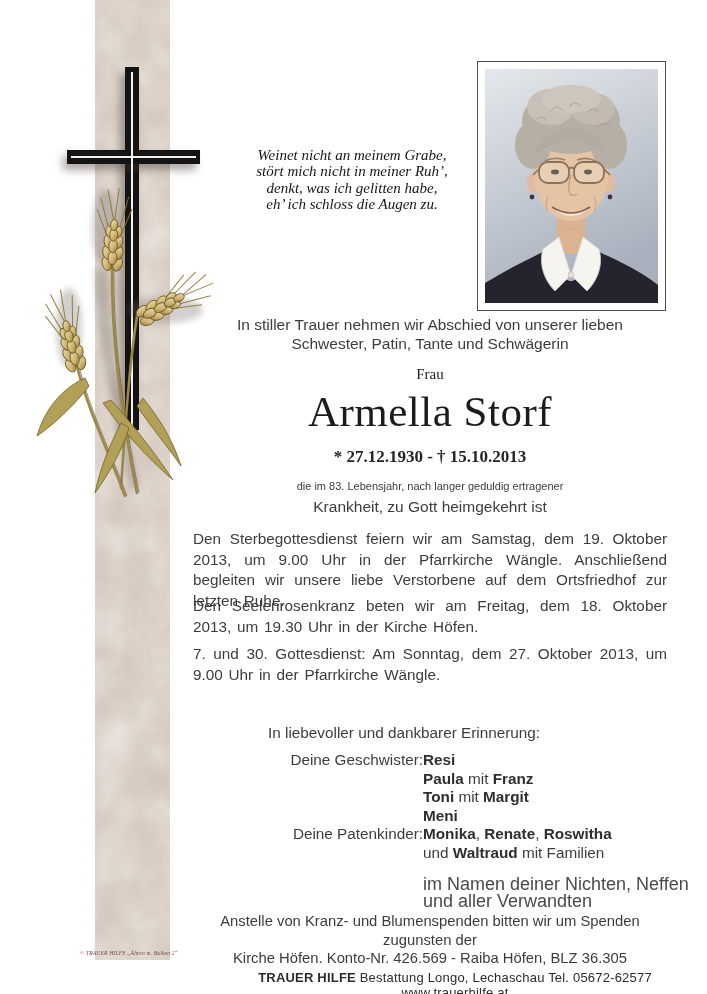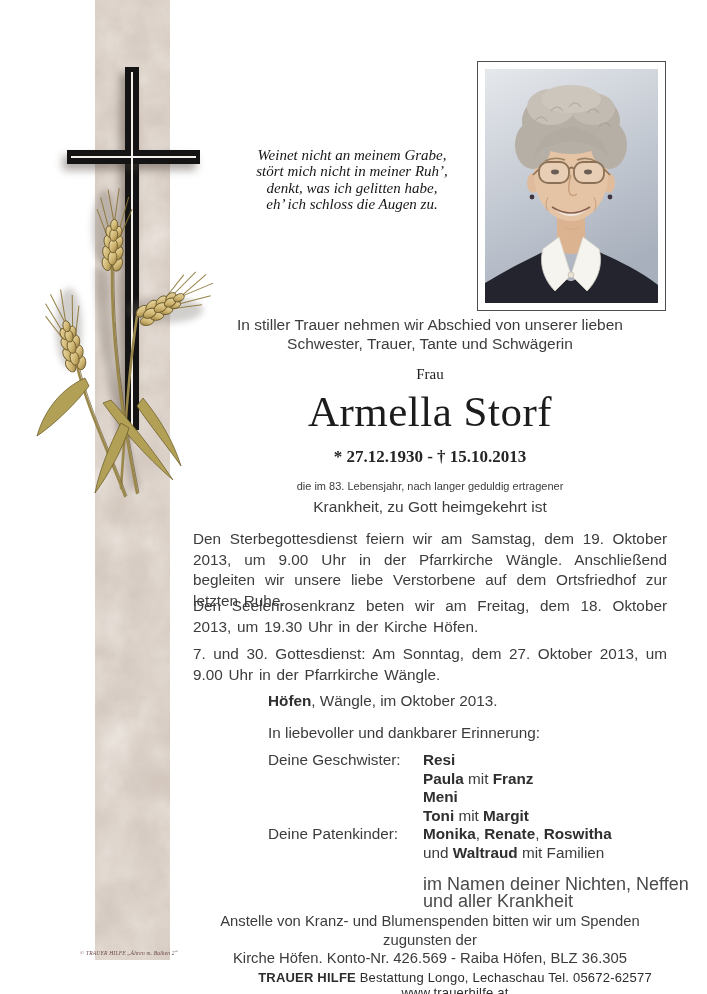--- a/index.html
+++ b/index.html
@@ -44,21 +44,21 @@
 
   
   .para{position:absolute;left:193px;width:474px;font-size:15.3px;line-height:20.6px;
         text-align:justify;word-spacing:1.5px;}
   .p1{top:529px;} .p2{top:596px;} .p3{top:644px;}
 
   .place{position:absolute;left:268px;top:692px;font-size:15.3px;}
   .rememb{position:absolute;left:268px;top:724px;font-size:15.3px;}
 
   
-  .family{position:absolute;left:268px;top:751px;font-size:15.3px;}
+  .family{position:absolute;left:268px;top:751px;font-size:15.3px;text-align:right;}
   .fam-line{display:flex;height:18.5px;line-height:18.5px;}
   .fam-label{width:155px;flex:0 0 155px;}
   .fam-value{white-space:nowrap;}
   .fam-value b, .place b{color:#2f2f2f;}
 
   .note{position:absolute;left:423px;top:876px;font-size:18px;line-height:17px;color:#4a4a4a;}
 
   .donation{position:absolute;left:193px;top:912px;width:474px;text-align:center;
             font-size:14.8px;line-height:18.5px;}
 
@@ -222,65 +222,64 @@
   </div>
 
   <div class="poem">
     <div>Weinet nicht an meinem Grabe,</div>
     <div>stört mich nicht in meiner Ruh’,</div>
     <div>denkt, was ich gelitten habe,</div>
     <div>eh’ ich schloss die Augen zu.</div>
   </div>
 
   <div class="cline intro1">In stiller Trauer nehmen wir Abschied von unserer lieben</div>
-  <div class="cline intro2">Schwester, Trauer, Tante und Schwägerin</div>
+  <div class="cline intro2">Schwester, Patin, Tante und Schwägerin</div>
   <div class="cline frau">Frau</div>
   <div class="cline name">Armella Storf</div>
   <div class="cline dates">* 27.12.1930 - † 15.10.2013</div>
   <div class="cline age1">die im 83. Lebensjahr, nach langer geduldig ertragener</div>
   <div class="cline age2">Krankheit, zu Gott heimgekehrt ist</div>
 
   <div class="para p1">Den Sterbegottesdienst feiern wir am Samstag, dem 19. Oktober 2013, um 9.00 Uhr in der Pfarrkirche Wängle. Anschließend begleiten wir unsere liebe Verstorbene auf dem Ortsfriedhof zur letzten Ruhe.</div>
   <div class="para p2">Den Seelenrosenkranz beten wir am Freitag, dem 18. Oktober 2013, um 19.30 Uhr in der Kirche Höfen.</div>
   <div class="para p3">7. und 30. Gottesdienst: Am Sonntag, dem 27. Oktober 2013, um 9.00 Uhr in der Pfarrkirche Wängle.</div>
 
-  <div class="place"><b>Höfen</b><span>, Wängle, im Oktober 2013.</span></div>
 
   <div class="rememb">In liebevoller und dankbarer Erinnerung:</div>
 
   <div class="family">
     <div class="fam-line">
       <span class="fam-label">Deine Geschwister:</span>
       <span class="fam-value"><b>Resi</b></span>
     </div>
     <div class="fam-line">
       <span class="fam-label"></span>
       <span class="fam-value"><b>Paula</b><span> mit </span><b>Franz</b></span>
     </div>
     <div class="fam-line">
       <span class="fam-label"></span>
+      <span class="fam-value"><b>Toni</b><span> mit </span><b>Margit</b></span>
+    </div>
+    <div class="fam-line">
+      <span class="fam-label"></span>
       <span class="fam-value"><b>Meni</b></span>
-    </div>
-    <div class="fam-line">
-      <span class="fam-label"></span>
-      <span class="fam-value"><b>Toni</b><span> mit </span><b>Margit</b></span>
     </div>
     <div class="fam-line">
       <span class="fam-label">Deine Patenkinder:</span>
       <span class="fam-value"><b>Monika</b><span>, </span><b>Renate</b><span>, </span><b>Roswitha</b></span>
     </div>
     <div class="fam-line">
       <span class="fam-label"></span>
       <span class="fam-value"><span>und </span><b>Waltraud</b><span> mit Familien</span></span>
     </div>
   </div>
 
   <div class="note">
     <div>im Namen deiner Nichten, Neffen</div>
-    <div>und aller Krankheit</div>
+    <div>und aller Verwandten</div>
   </div>
 
   <div class="donation">
     <div>Anstelle von Kranz- und Blumenspenden bitten wir um Spenden zugunsten der</div>
     <div>Kirche Höfen. Konto-Nr. 426.569 - Raiba Höfen, BLZ 36.305</div>
   </div>
 
   <div class="footer"><b>TRAUER HILFE</b><span> Bestattung Longo, Lechaschau Tel. 05672-62577 www.trauerhilfe.at</span></div>
 
 </div>

